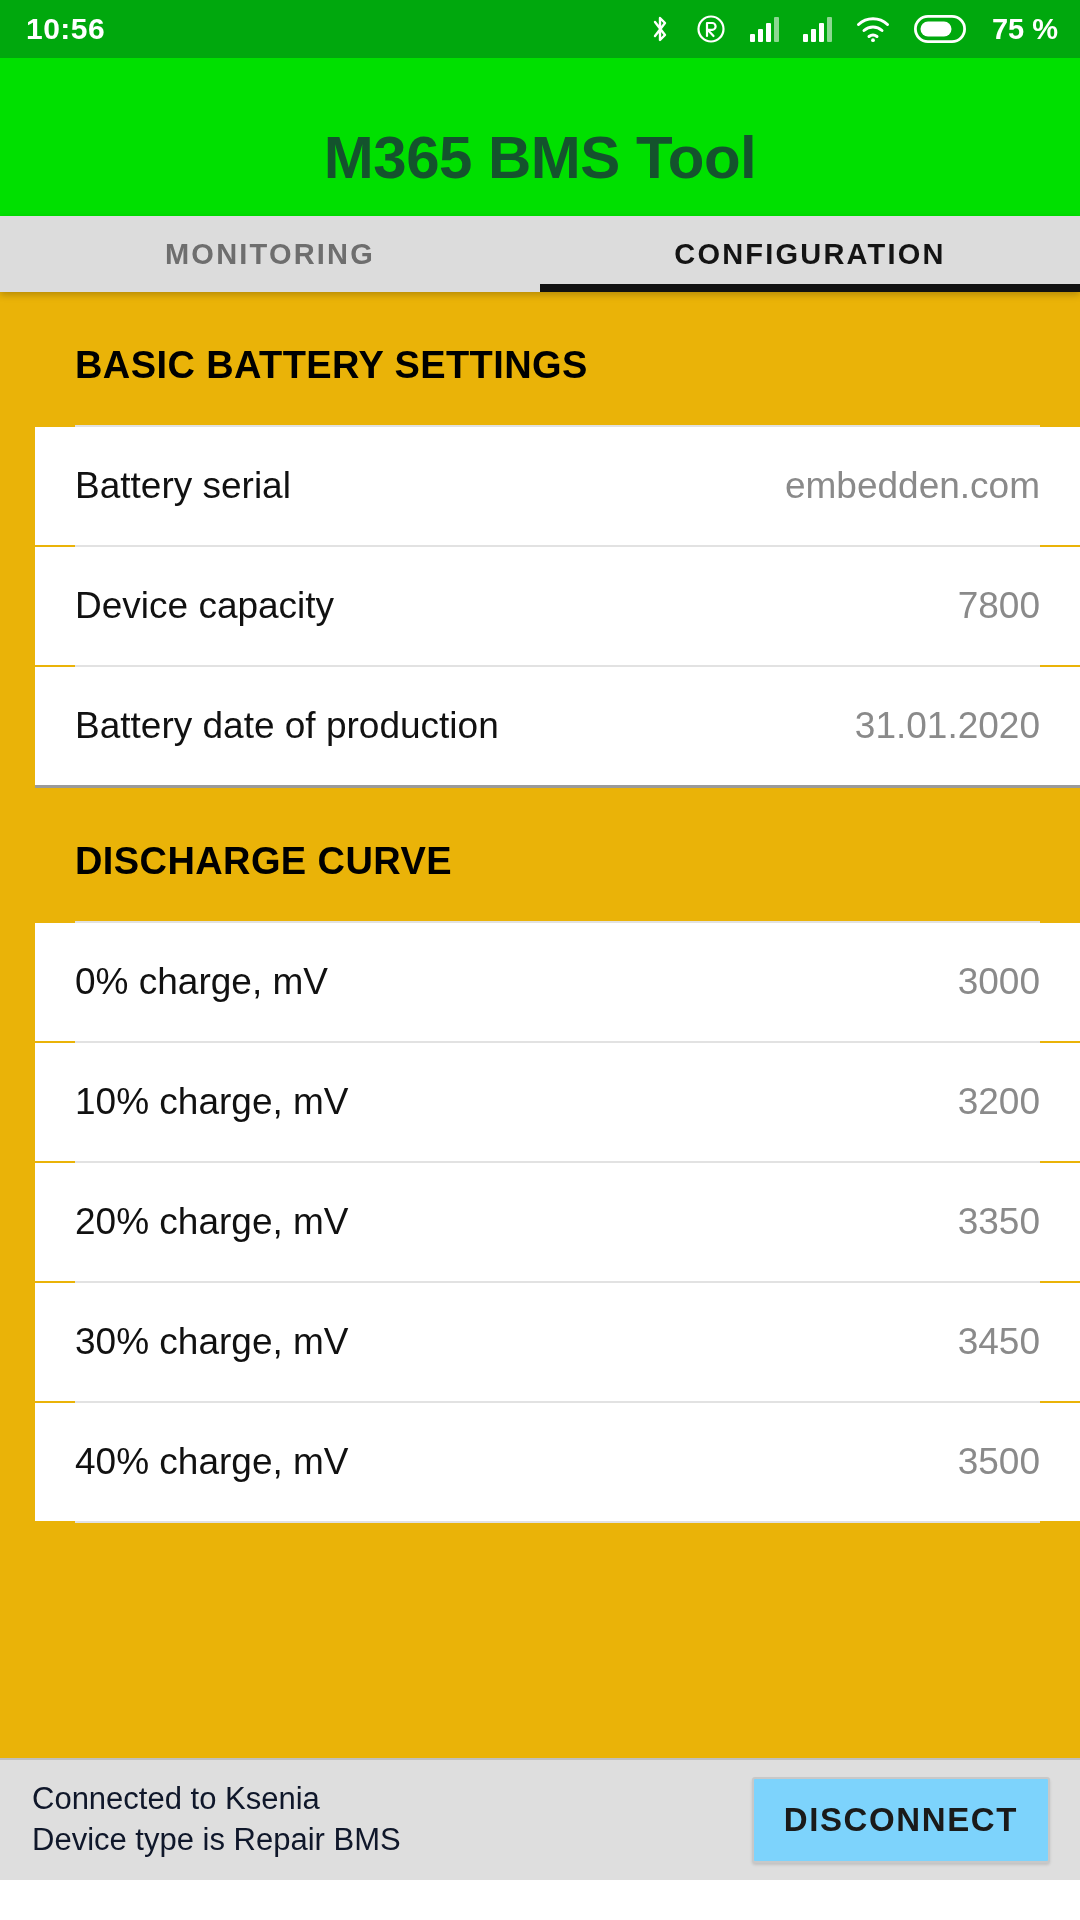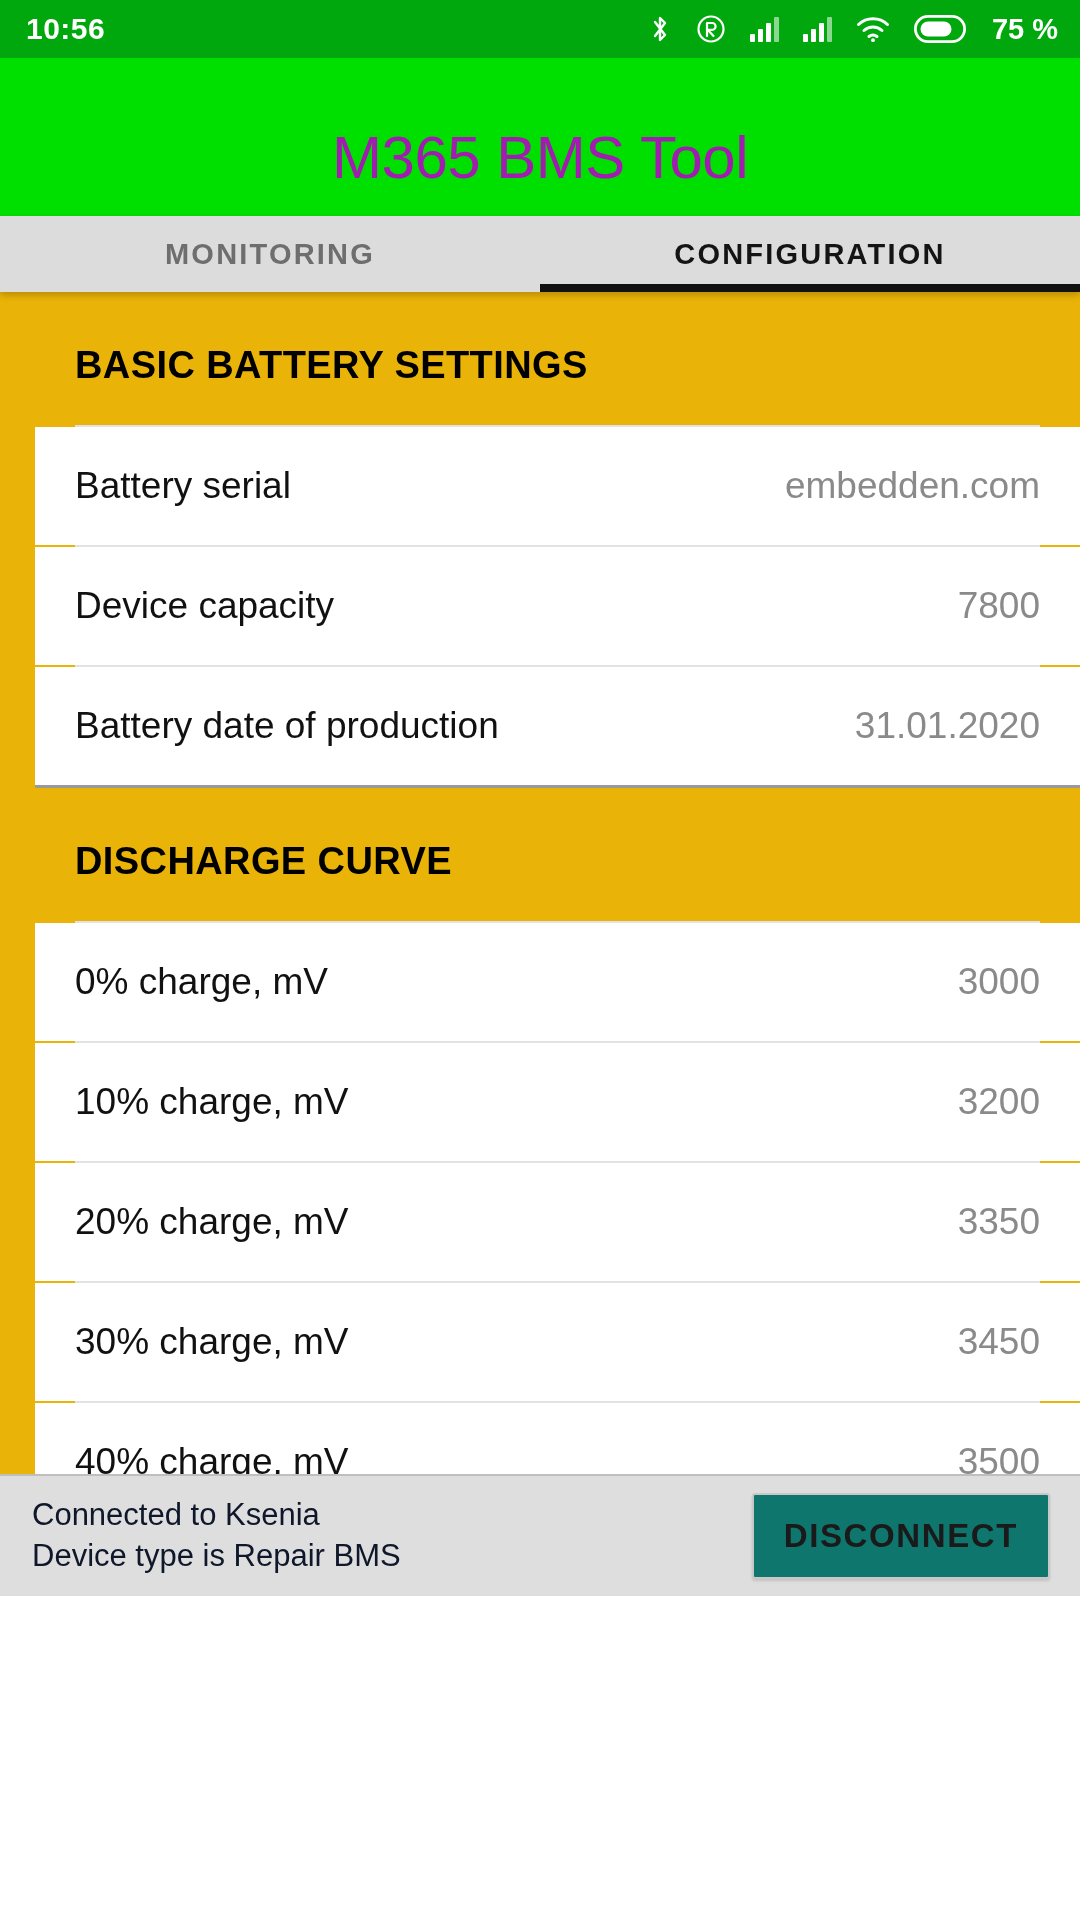--- a/index.html
+++ b/index.html
@@ -2,21 +2,21 @@
 <html><head>
 <meta charset="utf-8">
 <style>
   * { margin:0; padding:0; box-sizing:border-box; }
   html, body {
     width:1080px; height:1920px;
     font-family:"Liberation Sans", sans-serif;
     background:#ffffff;
     overflow:hidden;
   }
-  #app { position:relative; width:1080px; height:1596px; display:flex; flex-direction:column; }
+  #app { position:relative; width:1080px; height:1880px; display:flex; flex-direction:column; }
 
   
   .statusbar {
     height:58px; flex:0 0 58px;
     background:#00A80D;
     display:flex; align-items:center;
     padding:0 22px 0 26px;
     color:#ffffff;
   }
   .status-clock { font-size:30px; font-weight:bold; letter-spacing:.5px; line-height:1; }
@@ -31,21 +31,21 @@
   .sig i:nth-child(4){ height:25px; opacity:.55; }
   .batt-pct { font-size:29px; font-weight:bold; line-height:1; margin-left:2px; }
 
   
   .appbar {
     height:158px; flex:0 0 158px;
     background:#00E000;
     display:flex; align-items:center; justify-content:center;
   }
   .appbar-title {
-    font-size:60px; font-weight:normal; color:#a21caf;
+    font-size:60px; font-weight:bold; color:#14532d;
     letter-spacing:-.5px;
     margin-top:40px;
   }
 
   
   .tabbar {
     height:76px; flex:0 0 76px;
     background:#DCDCDC;
     display:flex; position:relative;
     box-shadow:0 3px 7px rgba(0,0,0,.22);
@@ -99,21 +99,21 @@
     flex:0 0 122px; height:122px;
     background:#DEDEDE;
     border-top:2px solid #BFBFBF;
     display:flex; align-items:center;
     padding:0 30px 0 32px;
   }
   .conn-text { display:flex; flex-direction:column; gap:4px; }
   .conn-line { font-size:31px; color:#0f172a; line-height:1.18; }
   .disconnect-btn {
     margin-left:auto;
-    background:#0f766e;
+    background:#7dd3fc;
     border:2px solid #C8C8C8;
     border-radius:3px;
     font-family:inherit;
     font-size:33px; font-weight:bold; letter-spacing:1.6px;
     color:#1A1A1A;
     padding:22px 30px;
     cursor:pointer;
     box-shadow:0 2px 3px rgba(0,0,0,.13);
   }
 </style>

